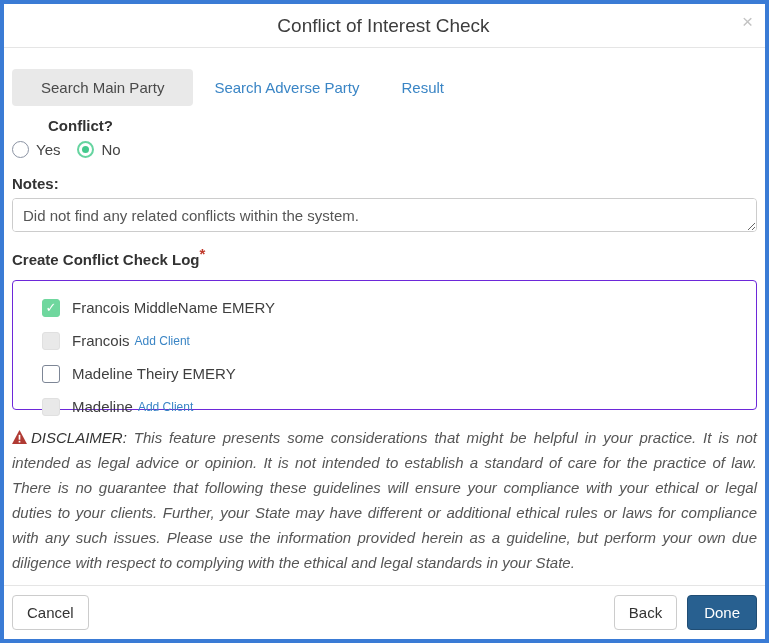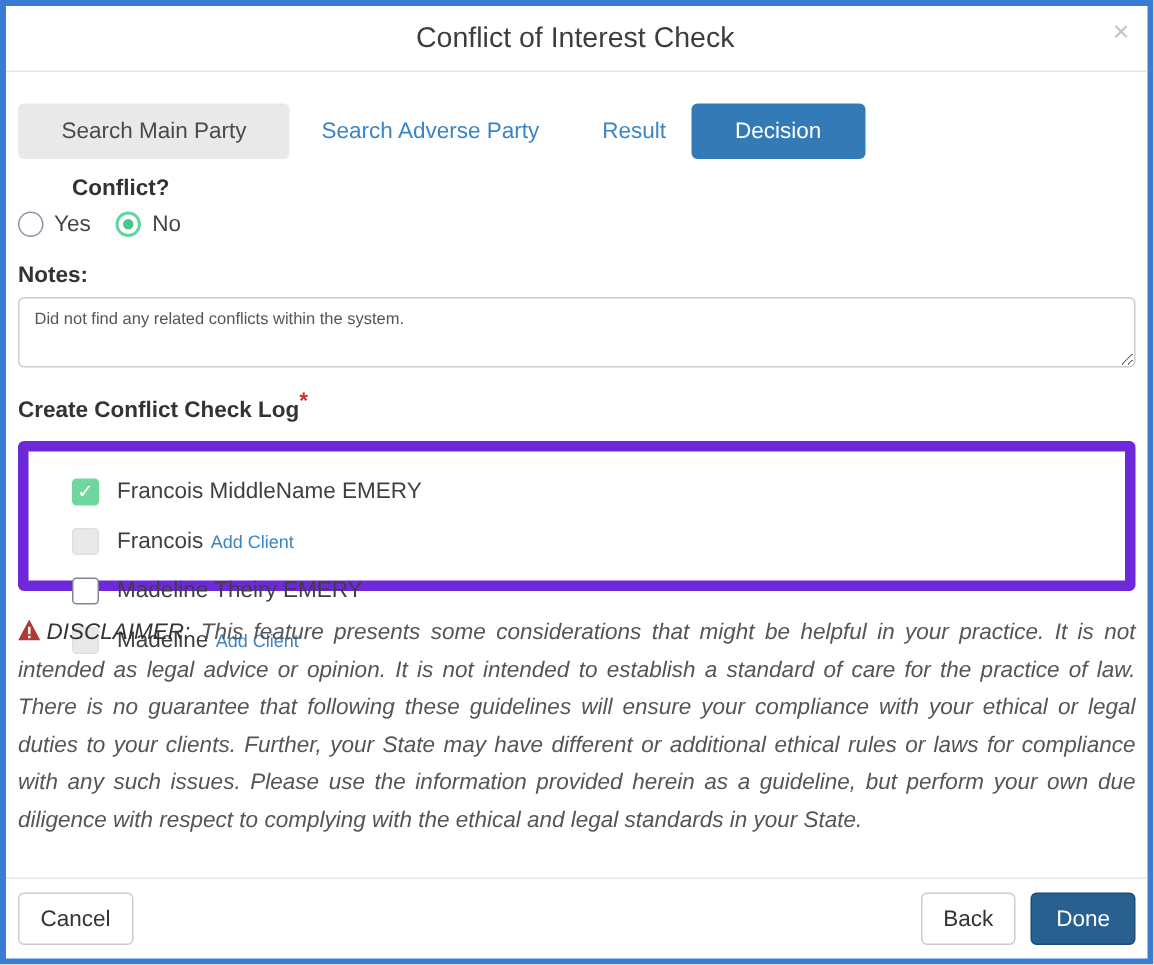--- a/index.html
+++ b/index.html
@@ -53,32 +53,32 @@
     display: inline-flex; align-items: center; justify-content: center;
   }
   .radio-opt.selected .radio-circle { border: 2px solid #66d4a0; }
   .radio-opt.selected .radio-circle::after {
     content: ""; width: 7px; height: 7px; border-radius: 50%; background: #44c98d;
   }
   .radio-text { font-size: 15px; color: #444; margin-left: 7px; }
   
   .notes-label { margin-top: 17px; }
   .notes-area {
-    margin-top: 6px; width: 100%; height: 47px;
+    margin-top: 6px; width: 100%; height: 34px;
     border: 1px solid #ccc; border-radius: 4px;
-    padding: 8px 10px; font-size: 11px; color: #555;
+    padding: 8px 10px; font-size: 15px; color: #555;
     font-family: "Liberation Sans", "DejaVu Sans", sans-serif;
     resize: both; outline: none;
   }
   
   .log-label { margin-top: 15px; font-size: 15px; font-weight: 700; }
   .req { color: #c0392b; font-weight: 700; font-size: 15px; vertical-align: super; line-height: 0; }
   .check-list {
-    margin-top: 12px; border: 7px solid #6d28d9; border-radius: 4px;
-    padding: 10px 10px 10px 29px; height: 100px;
+    margin-top: 12px; border: 1px solid #6d28d9; border-radius: 4px;
+    padding: 10px 10px 10px 29px; height: 130px;
   }
   .check-row { display: flex; align-items: center; height: 33px; cursor: pointer; }
   .checkbox {
     width: 18px; height: 18px; border-radius: 3px; flex: 0 0 auto;
     background: #fff; border: 1px solid #7d8696;
     display: inline-flex; align-items: center; justify-content: center;
   }
   .checkbox.checked { background: #6fd79e; border: 1px solid #6fd79e; }
   .checkbox.checked::after {
     content: "\2713"; color: #fff; font-size: 13px; font-weight: 700; line-height: 1;
@@ -118,21 +118,20 @@
     <div class="modal-title">Conflict of Interest Check</div>
     <button class="close-btn">×</button>
   </div>
 
   <div class="modal-body">
 
     <div class="tabs">
       <button class="tab pill-muted">Search Main Party</button>
       <button class="tab link">Search Adverse Party</button>
       <button class="tab link link-sm">Result</button>
-      <button class="tab active">Decision</button>
     </div>
 
     <div class="field-label conflict-label">Conflict?</div>
 
     <div class="radio-row">
       <div class="radio-opt">
         <span class="radio-circle"></span>
         <span class="radio-text">Yes</span>
       </div>
       <div class="radio-opt selected">

